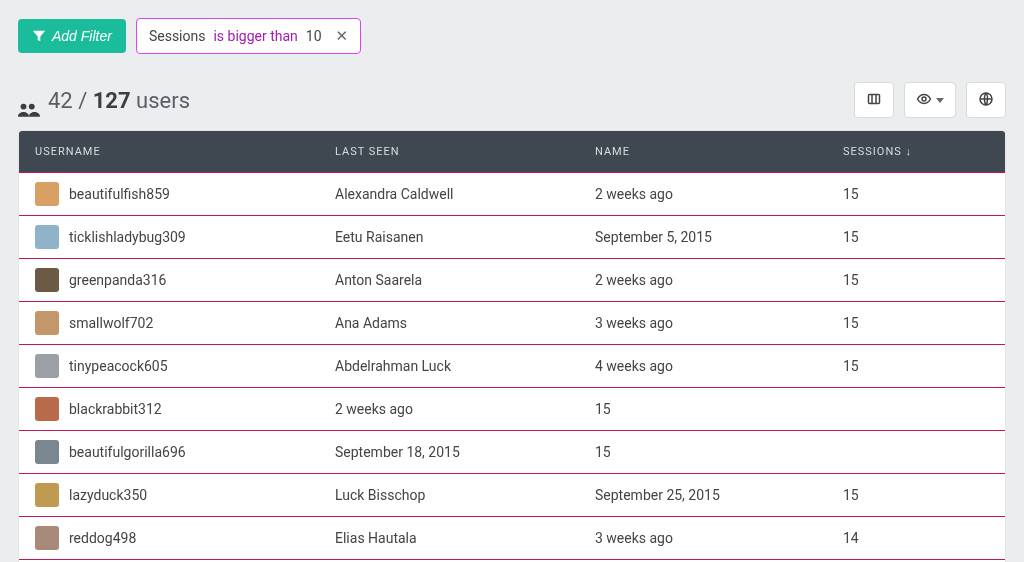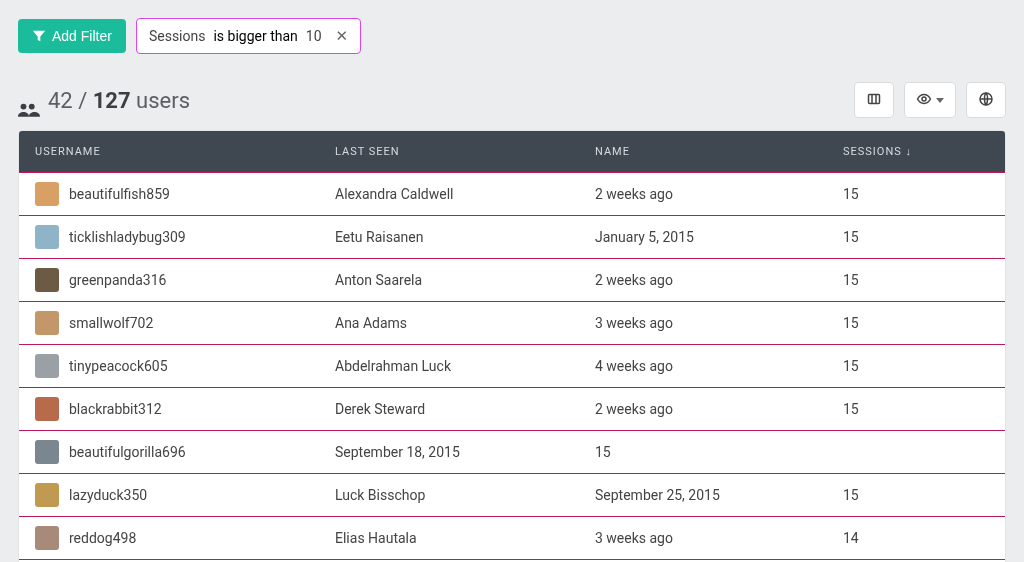--- a/index.html
+++ b/index.html
@@ -23,37 +23,38 @@
     color: #fff;
     border: none;
     border-radius: 4px;
     padding: 9px 14px;
     font-size: 14px;
     font-weight: 500;
     cursor: pointer;
     display: inline-flex;
     align-items: center;
     gap: 6px;
+    font-style: italic;
   }
   .btn-add-filter .funnel {
     width: 14px; height: 14px; display: inline-block;
   }
   .filter-chip {
     background: #fff;
     border: 1px solid #d946ef;
     border-radius: 4px;
     padding: 8px 12px;
     font-size: 14px;
     color: #444;
     display: inline-flex;
     align-items: center;
     gap: 8px;
   }
   .filter-chip .op {
-    color: #000000;
+    color: #a21caf;
   }
   .filter-chip .close {
     color: #666;
     font-size: 15px;
     margin-left: 6px;
     cursor: pointer;
   }
 
   .header-row {
     display: flex;
@@ -226,21 +227,21 @@
         <div>Alexandra Caldwell</div>
         <div>2 weeks ago</div>
         <div>15</div>
       </div>
       <div class="row">
         <div class="user-cell">
           <span class="avatar av1"></span>
           <span>ticklishladybug309</span>
         </div>
         <div>Eetu Raisanen</div>
-        <div>January 5, 2015</div>
+        <div>September 5, 2015</div>
         <div>15</div>
       </div>
       <div class="row">
         <div class="user-cell">
           <span class="avatar av2"></span>
           <span>greenpanda316</span>
         </div>
         <div>Anton Saarela</div>
         <div>2 weeks ago</div>
         <div>15</div>
@@ -261,21 +262,20 @@
         </div>
         <div>Abdelrahman Luck</div>
         <div>4 weeks ago</div>
         <div>15</div>
       </div>
       <div class="row">
         <div class="user-cell">
           <span class="avatar av5"></span>
           <span>blackrabbit312</span>
         </div>
-        <div>Derek Steward</div>
         <div>2 weeks ago</div>
         <div>15</div>
       </div>
       <div class="row">
         <div class="user-cell">
           <span class="avatar av6"></span>
           <span>beautifulgorilla696</span>
         </div>
         <div>September 18, 2015</div>
         <div>15</div>

